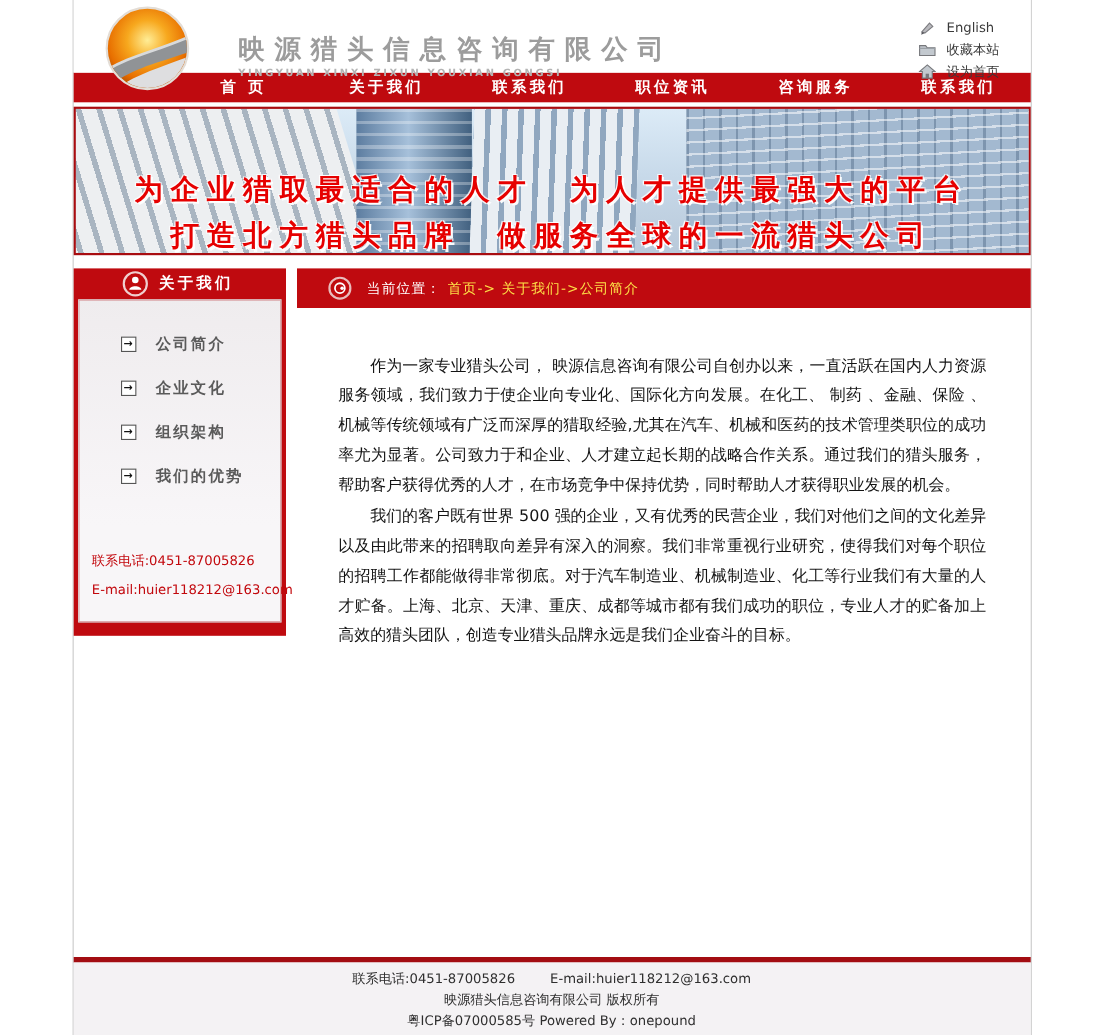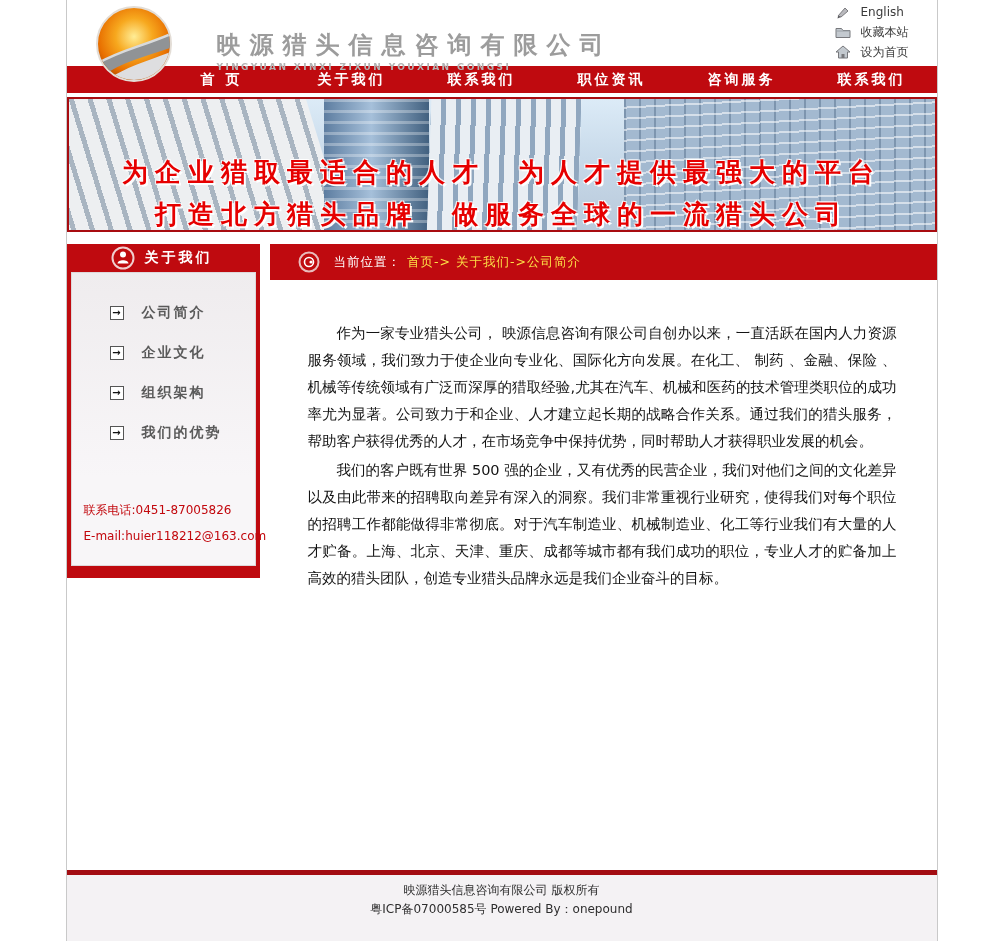--- a/index.html
+++ b/index.html
@@ -8,21 +8,21 @@
 
   .page { width:872px; height:941px; margin:0 auto;
           border-left:1px solid #c9c9c9; border-right:1px solid #c9c9c9; background:#fff; }
 
   
   .header { position:relative; height:66px; background:#fff; }
   .logo { position:absolute; left:28px; top:5px; width:78px; height:78px; z-index:5; cursor:pointer; }
   .title-block { position:absolute; left:150px; top:16px; }
   .company-name { font-size:24px; font-weight:bold; color:#9c9c9c; letter-spacing:9px; white-space:nowrap;margin-top:13px; }
   .company-pinyin { margin-top:1px; font-size:9px; font-weight:bold; color:#b4b4b4; letter-spacing:2.4px; white-space:nowrap; }
-  .quick-links { position:absolute; right:28px; top:2px; }
+  .quick-links { position:absolute; right:28px; top:15px; }
   .quick-link { display:flex; align-items:center; height:20px; font-size:12px; color:#3a3a3a;
                 text-decoration:none; cursor:pointer; }
   .quick-link .ic { width:16px; height:14px; margin-right:10px; display:inline-flex; }
 
   
   .nav { height:27px; background:#bf0a0f; display:flex; align-items:center;
          padding-left:90px; }
   .nav a { flex:1; text-align:center; color:#fff; font-size:14px; font-weight:bold;
            letter-spacing:3px; text-decoration:none; white-space:nowrap; cursor:pointer; }
 
@@ -218,17 +218,21 @@
       <div class="article">
         <p>作为一家专业猎头公司， 映源信息咨询有限公司自创办以来，一直活跃在国内人力资源服务领域，我们致力于使企业向专业化、国际化方向发展。在化工、 制药 、金融、保险 、机械等传统领域有广泛而深厚的猎取经验,尤其在汽车、机械和医药的技术管理类职位的成功率尤为显著。公司致力于和企业、人才建立起长期的战略合作关系。通过我们的猎头服务，帮助客户获得优秀的人才，在市场竞争中保持优势，同时帮助人才获得职业发展的机会。</p>
         <p>我们的客户既有世界 500 强的企业，又有优秀的民营企业，我们对他们之间的文化差异以及由此带来的招聘取向差异有深入的洞察。我们非常重视行业研究，使得我们对每个职位的招聘工作都能做得非常彻底。对于汽车制造业、机械制造业、化工等行业我们有大量的人才贮备。上海、北京、天津、重庆、成都等城市都有我们成功的职位，专业人才的贮备加上高效的猎头团队，创造专业猎头品牌永远是我们企业奋斗的目标。</p>
       </div>
     </div>
 
   </div>
 
   <div class="footer-divider"></div>
   <div class="footer">
+    <div class="f-line">
+      <span>联系电话:0451-87005826</span>
+      <span>E-mail:huier118212@163.com</span>
+    </div>
     <div class="f-line">映源猎头信息咨询有限公司  版权所有</div>
     <div class="f-line">粤ICP备07000585号 Powered By：onepound</div>
   </div>
 
 </div>
 
 </body></html>

